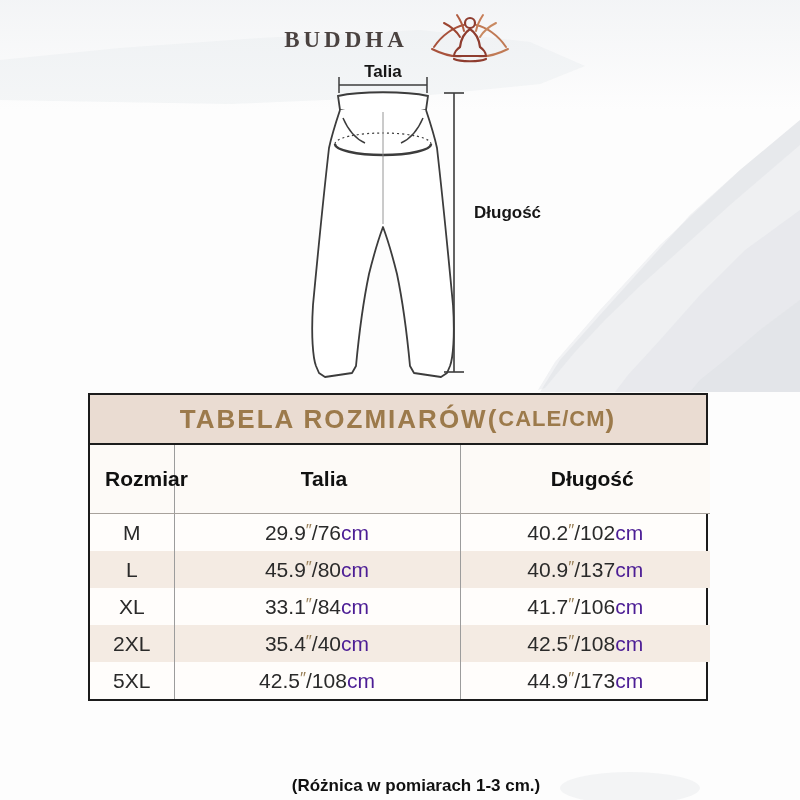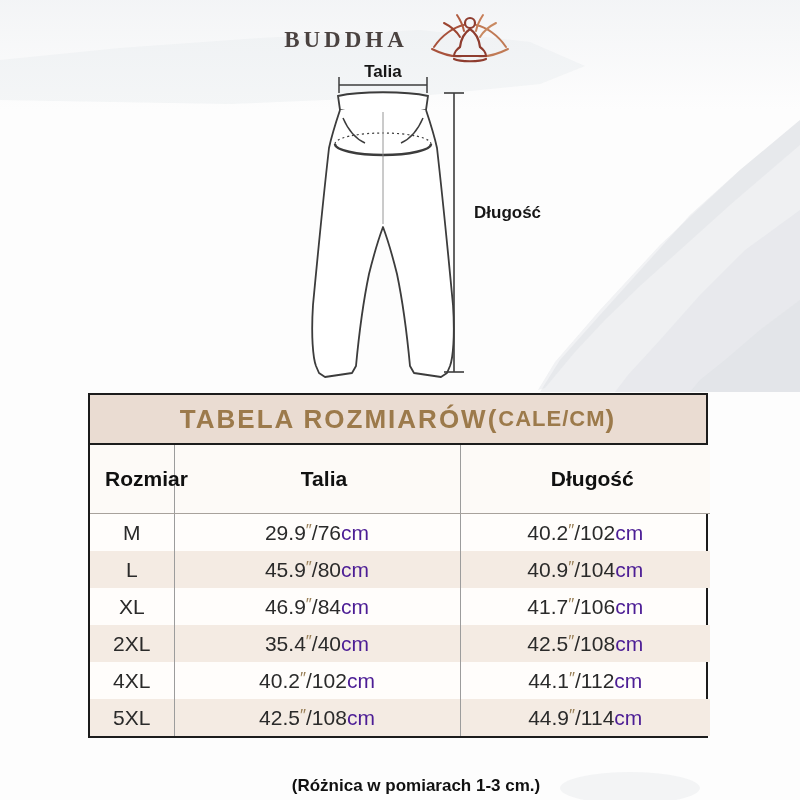--- a/index.html
+++ b/index.html
@@ -167,41 +167,36 @@
       </thead>
       <tbody>
           <tr>
             <td><span>M</span></td>
             <td><span>29.9</span><span class="mark">″</span><span>/76</span><span class="unit">cm</span></td>
             <td><span>40.2</span><span class="mark">″</span><span>/102</span><span class="unit">cm</span></td>
           </tr>
           <tr>
             <td><span>L</span></td>
             <td><span>45.9</span><span class="mark">″</span><span>/80</span><span class="unit">cm</span></td>
-            <td><span>40.9</span><span class="mark">″</span><span>/104</span><span class="unit">cm</span></td>
+            <td><span>40.9</span><span class="mark">″</span><span>/137</span><span class="unit">cm</span></td>
           </tr>
           <tr>
             <td><span>XL</span></td>
-            <td><span>46.9</span><span class="mark">″</span><span>/84</span><span class="unit">cm</span></td>
+            <td><span>33.1</span><span class="mark">″</span><span>/84</span><span class="unit">cm</span></td>
             <td><span>41.7</span><span class="mark">″</span><span>/106</span><span class="unit">cm</span></td>
           </tr>
           <tr>
             <td><span>2XL</span></td>
             <td><span>35.4</span><span class="mark">″</span><span>/40</span><span class="unit">cm</span></td>
             <td><span>42.5</span><span class="mark">″</span><span>/108</span><span class="unit">cm</span></td>
           </tr>
           <tr>
-            <td><span>4XL</span></td>
-            <td><span>40.2</span><span class="mark">″</span><span>/102</span><span class="unit">cm</span></td>
-            <td><span>44.1</span><span class="mark">″</span><span>/112</span><span class="unit">cm</span></td>
-          </tr>
-          <tr>
             <td><span>5XL</span></td>
             <td><span>42.5</span><span class="mark">″</span><span>/108</span><span class="unit">cm</span></td>
-            <td><span>44.9</span><span class="mark">″</span><span>/114</span><span class="unit">cm</span></td>
+            <td><span>44.9</span><span class="mark">″</span><span>/173</span><span class="unit">cm</span></td>
           </tr>
         </tbody>
     </table>
   </div>
 
   <div class="footnote">(Różnica w pomiarach 1-3 cm.)</div>
 
 </div>
 
 </body></html>

